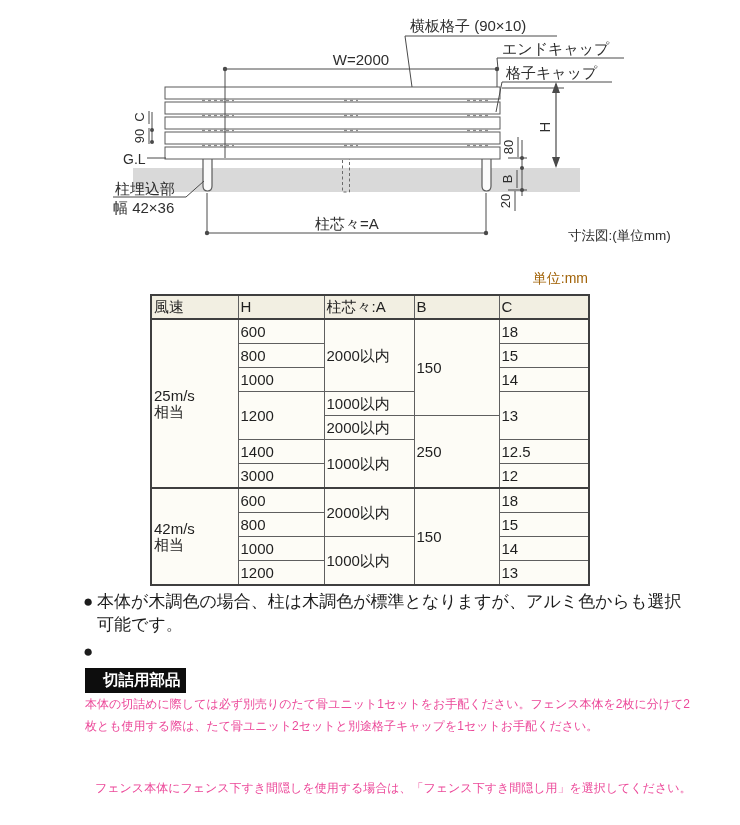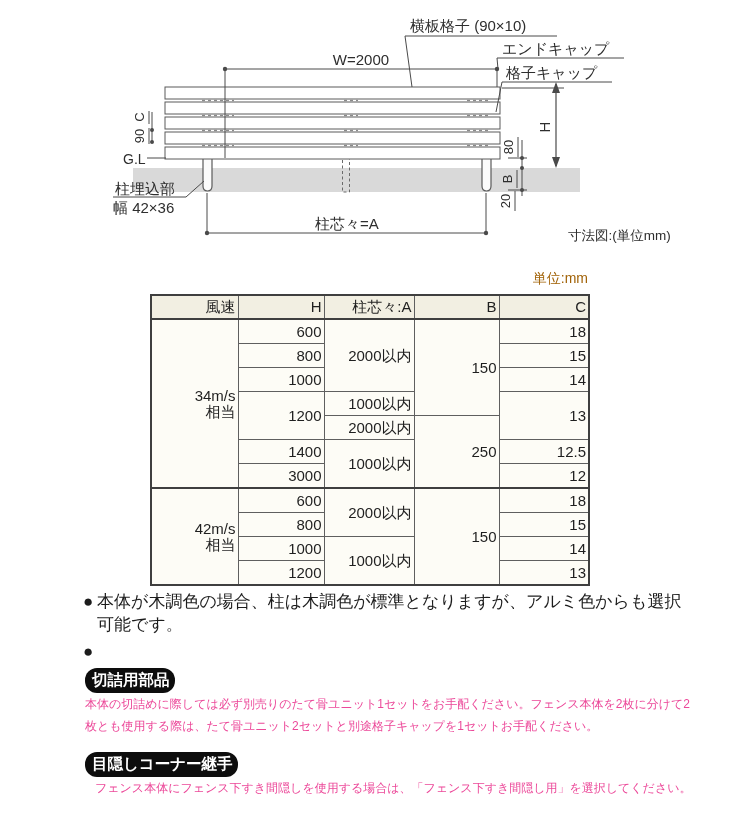--- a/index.html
+++ b/index.html
@@ -12,33 +12,33 @@
   svg text{fill:#2e2e2e;font-family:"Liberation Sans","DejaVu Sans",sans-serif;}
 
   
   #spec-unit{left:150px;top:270px;width:438px;text-align:right;font-size:14px;color:#a16207;}
   table.spec{
     position:absolute;left:150px;top:294px;border-collapse:collapse;
     table-layout:fixed;width:438px;font-size:15px;color:#1f1f1f;
     border:2px solid #3f3f3f;background:#fdfcf6;
   }
   table.spec th,table.spec td{
-    border:1px solid #5f5f5f;text-align:right;vertical-align:middle;
+    border:1px solid #5f5f5f;text-align:left;vertical-align:middle;
     padding:0 2px;height:23px;line-height:1.05;font-weight:normal;
   }
   table.spec thead th{background:#f2efe2;border-bottom:2px solid #3f3f3f;height:22px;}
   table.spec tr.gsep td{border-top:2px solid #3f3f3f;}
 
   
   .note-row{display:flex;align-items:flex-start;font-size:17px;line-height:23px;color:#1c1c1c;}
   .note-marker{width:14px;flex:0 0 14px;}
   #notes{left:83px;top:590px;width:604px;}
   .sec-title{
     display:inline-block;background:#0d0d0d;color:#ffffff;
-    font-size:15.5px;font-weight:bold;line-height:1;padding:4px 5px 5px 7px;border-radius:12px;
+    font-size:15.5px;font-weight:bold;line-height:1;padding:4px 5px 5px 18px;
   }
   .sec-body{font-size:12px;line-height:22px;color:#ec4899;width:612px;}
   #sec1-title{left:85px;top:668px;}
   #sec1-body{left:85px;top:693px;}
   #sec2-title{left:85px;top:752px;}
   #sec2-body{left:95px;top:777px;}
 </style>
 </head>
 <body>
 
@@ -162,21 +162,21 @@
         <th>風速</th>
         <th>H</th>
         <th>柱芯々:A</th>
         <th>B</th>
         <th>C</th>
       </tr>
     </thead>
     <tbody>
       <tr>
         <td rowspan="7">
-          <div>34m/s</div>
+          <div>25m/s</div>
           <div>相当</div>
         </td>
         <td>600</td>
         <td rowspan="3">2000以内</td>
         <td rowspan="4">150</td>
         <td>18</td>
       </tr>
       <tr>
         <td>800</td>
         <td>15</td>
@@ -235,16 +235,15 @@
       <span>本体が木調色の場合、柱は木調色が標準となりますが、アルミ色からも選択可能です。</span>
     </div>
     <div class="note-row" style="margin-top:4px;">
       <span class="note-marker">●</span>
     </div>
   </div>
 
   <div class="abs sec-title" id="sec1-title">切詰用部品</div>
   <div class="abs sec-body" id="sec1-body">本体の切詰めに際しては必ず別売りのたて骨ユニット1セットをお手配ください。フェンス本体を2枚に分けて2枚とも使用する際は、たて骨ユニット2セットと別途格子キャップを1セットお手配ください。</div>
 
-  <div class="abs sec-title" id="sec2-title">目隠しコーナー継手</div>
   <div class="abs sec-body" id="sec2-body">フェンス本体にフェンス下すき間隠しを使用する場合は、「フェンス下すき間隠し用」を選択してください。</div>
 
 </div>
 
 </body></html>

